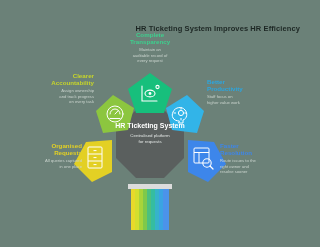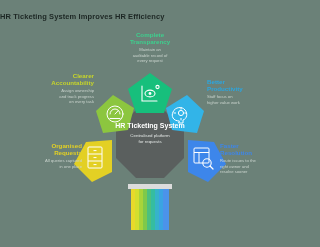--- a/index.html
+++ b/index.html
@@ -6,22 +6,22 @@
   body{
     width:300px;height:247px;
     background:#6b8178;
     font-family:"Liberation Sans", sans-serif;
     overflow:hidden;
     position:relative;
   }
   #canvas{position:absolute;inset:0;}
 
   .title{
-    position:absolute;top:12px;left:0;width:300px;
-    text-align:left;
+    position:absolute;top:24px;left:0;width:300px;
+    text-align:right;
     font-size:7.5px;font-weight:bold;color:#1d2724;
     letter-spacing:.1px;
   }
 
   .callout{position:absolute;width:78px;}
   .callout .head{
     font-size:6.2px;font-weight:bold;line-height:7.4px;
     margin-bottom:1.5px;
   }
   .callout .sub{

